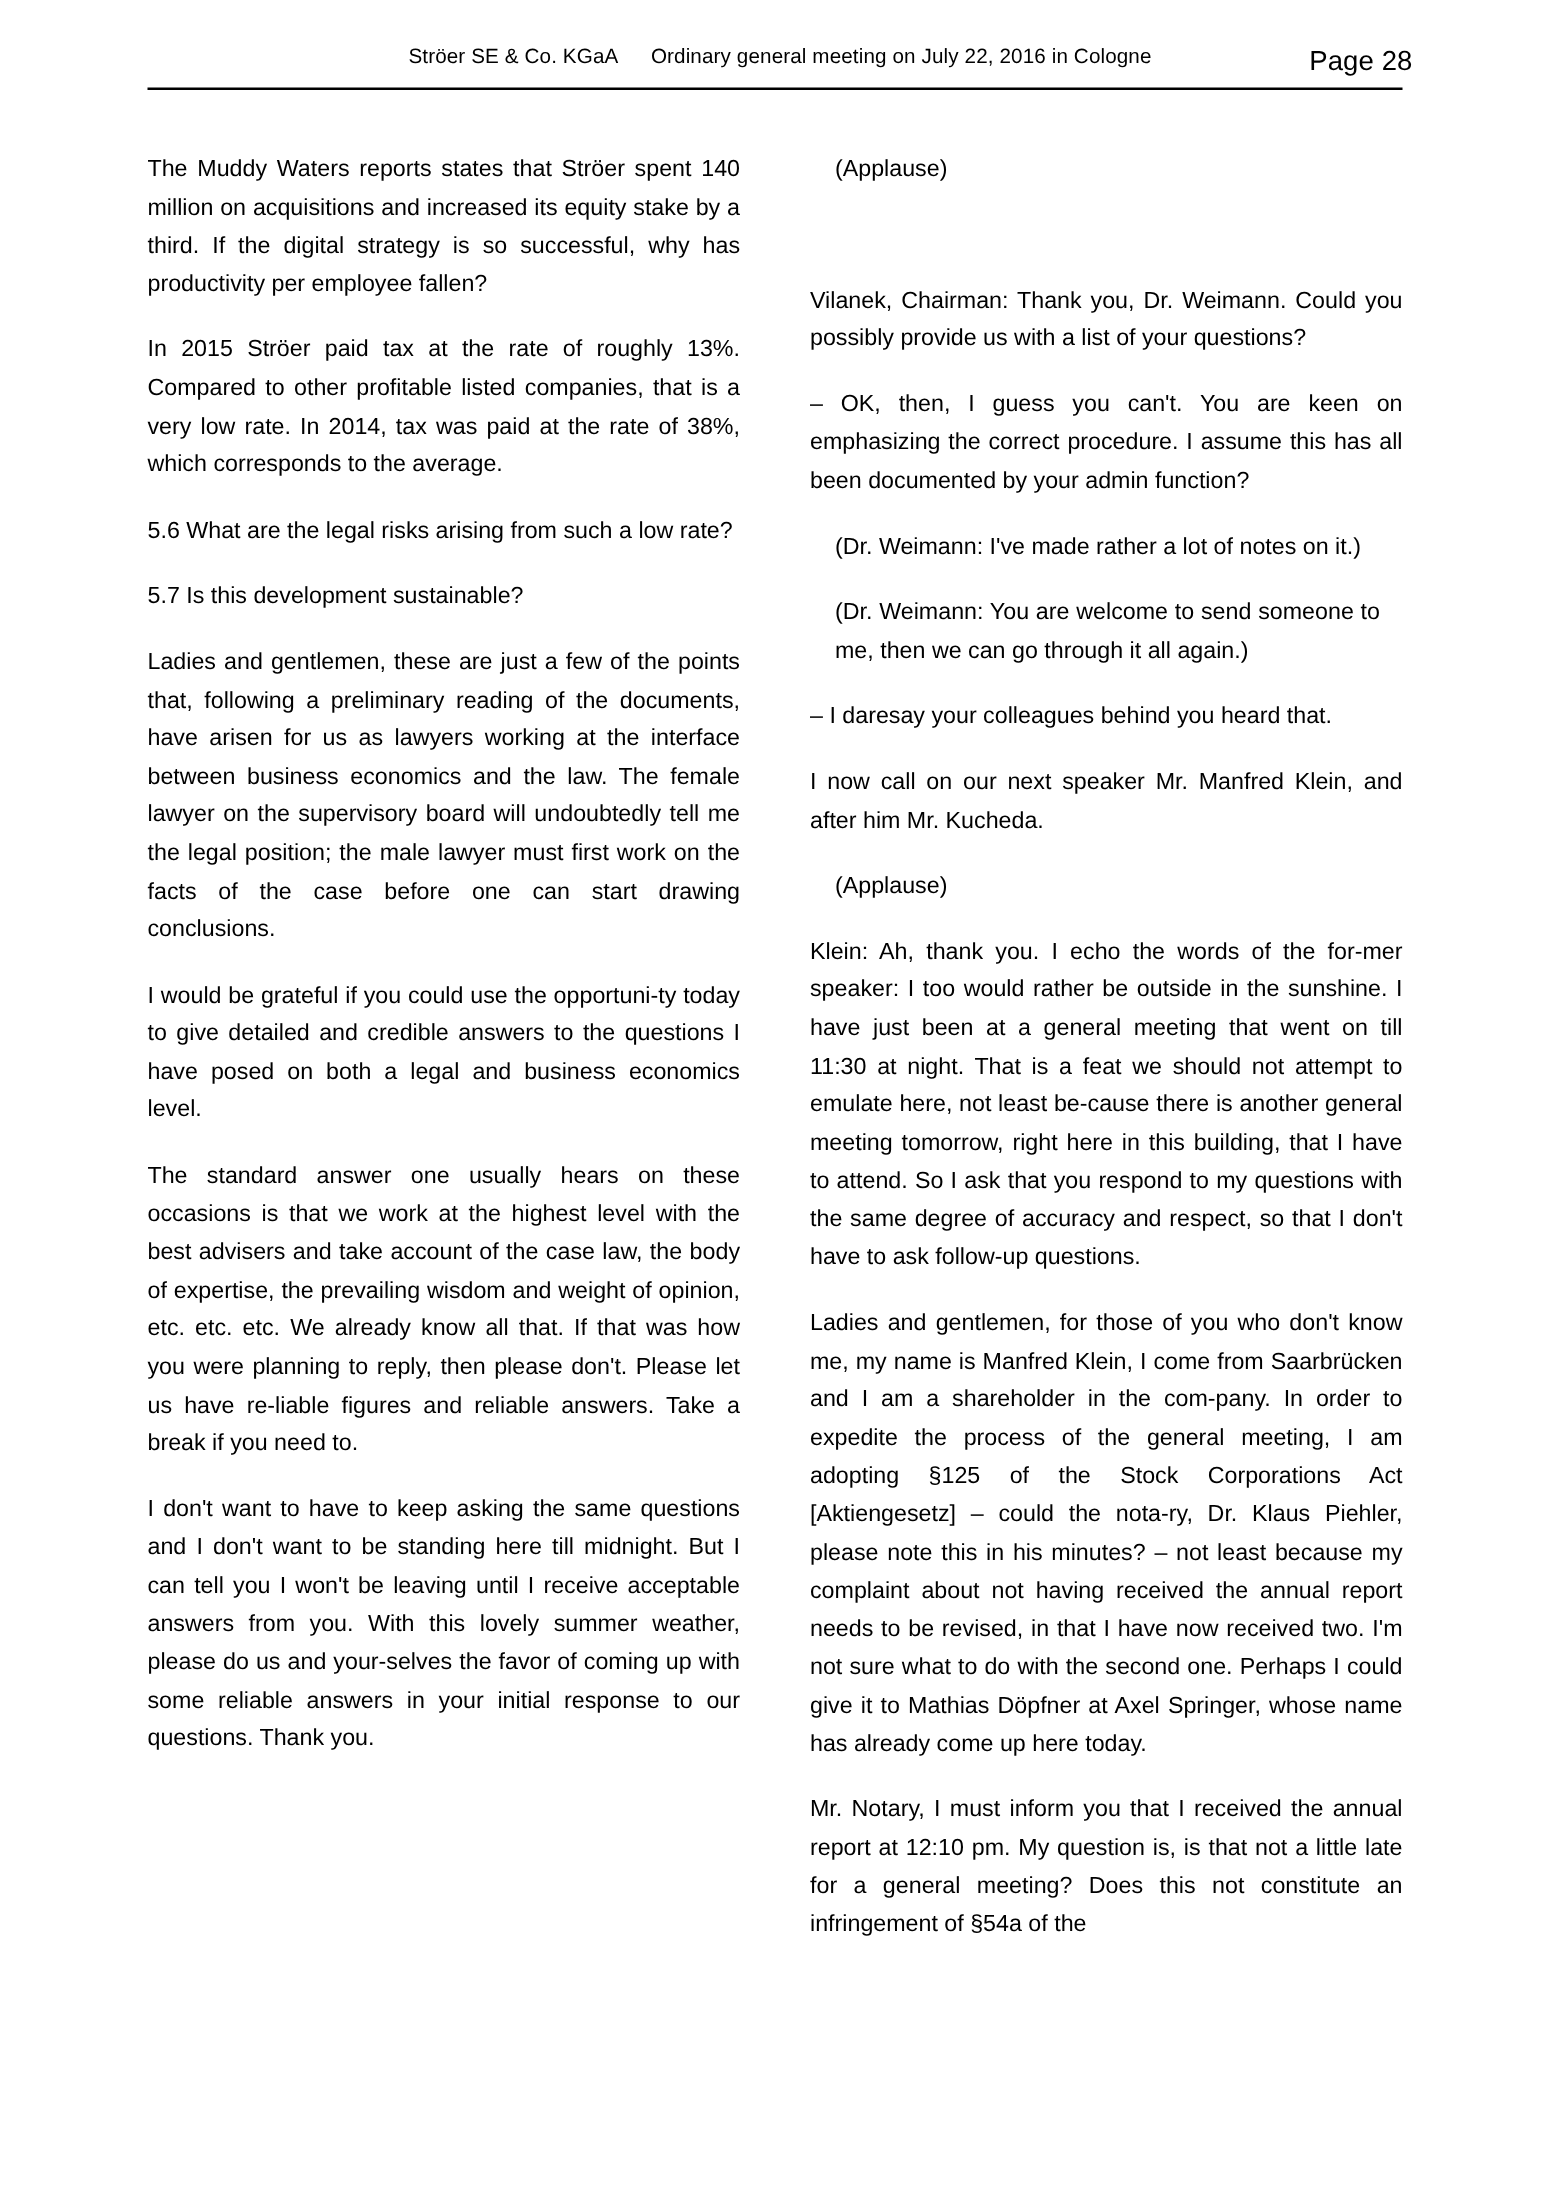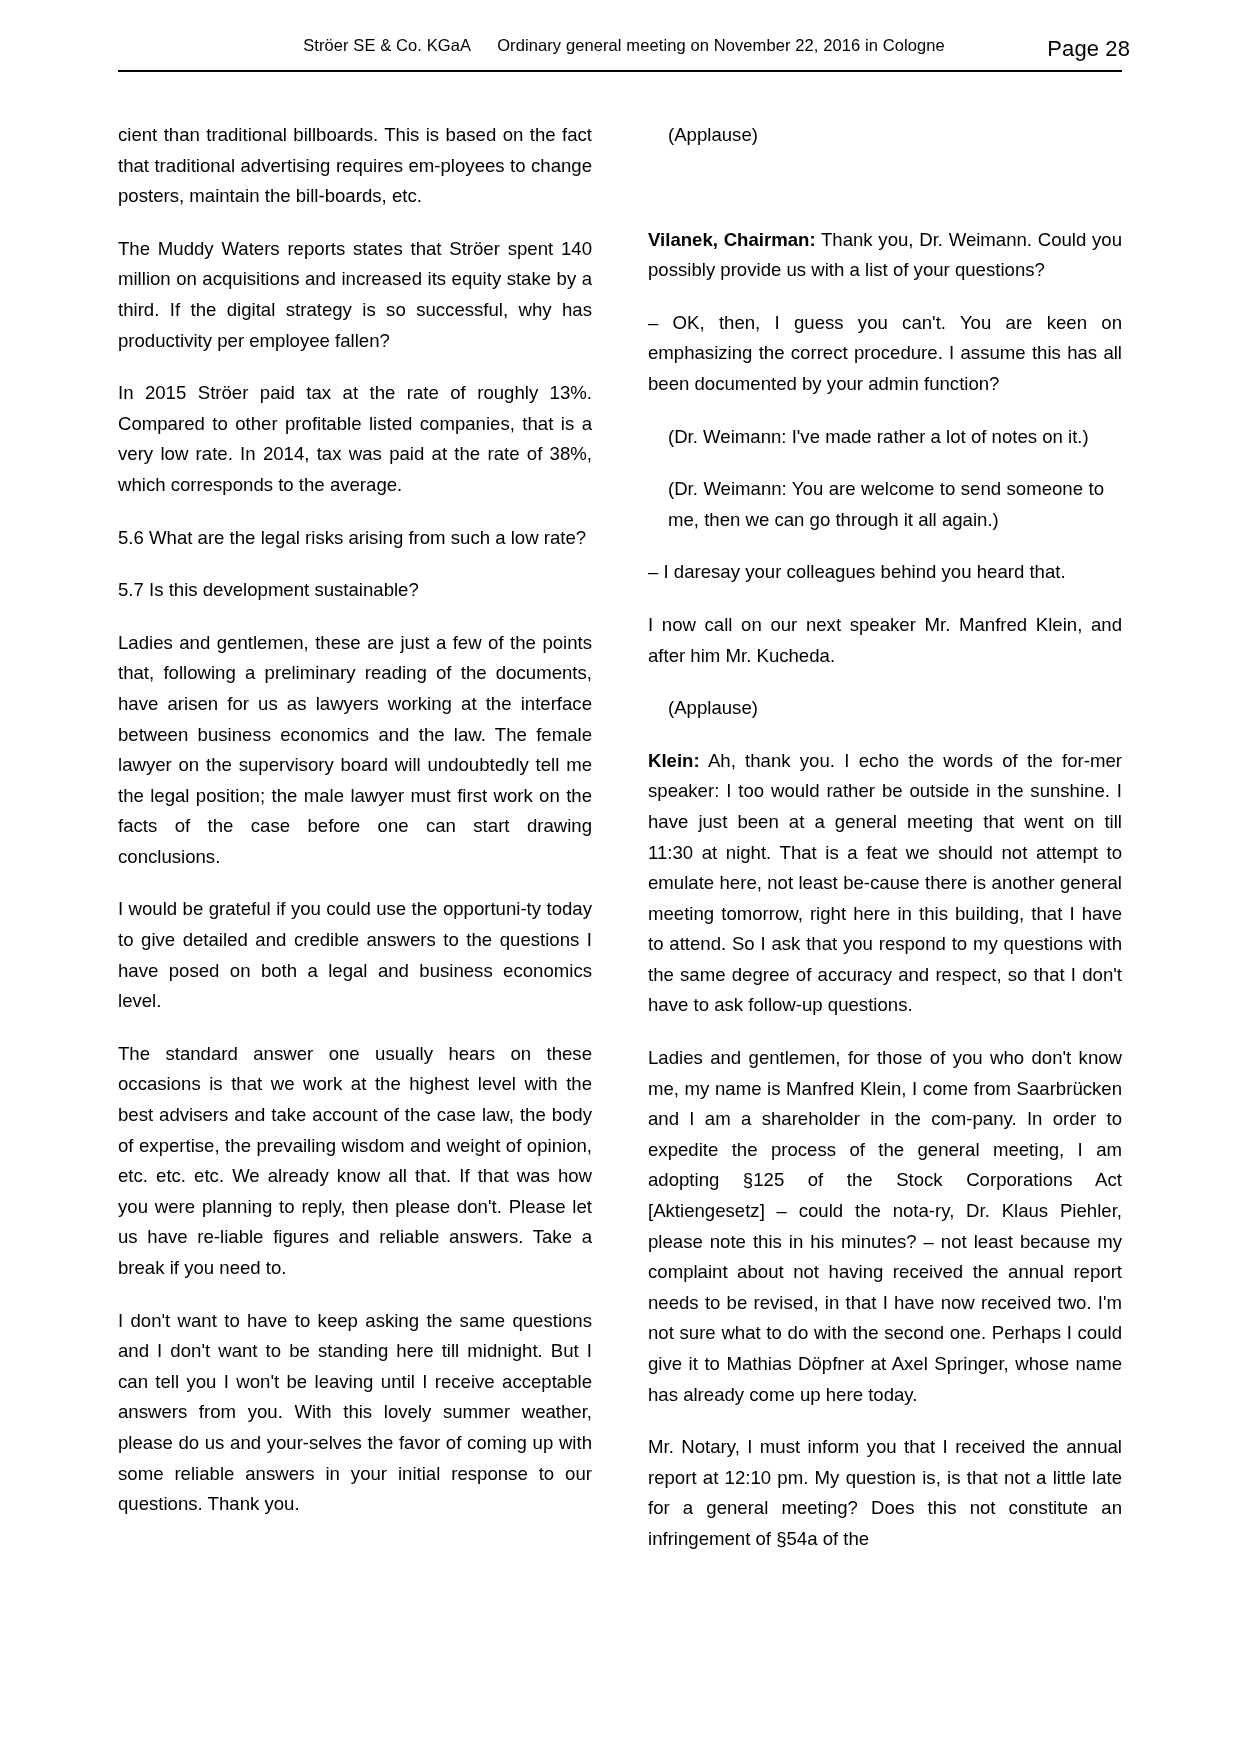--- a/index.html
+++ b/index.html
@@ -74,42 +74,41 @@
     text-justify: inter-word;
     hyphens: manual;
     -webkit-hyphens: manual;
   }
   p.indent {
     margin-left: 20px;
     width: 436px;
   }
   .spacer-lg { height: 52px; }
   b.speaker {
-    font-weight: bold;
+    font-weight: normal;
     margin-top: 32px;
   }
 </style>
 </head>
 <body>
 
 <div class="page">
 
   <div class="header">
     <div class="header-center">
       <span>Ströer SE &amp; Co. KGaA</span>
-      <span>Ordinary general meeting on November 22, 2016 in Cologne</span>
+      <span>Ordinary general meeting on July 22, 2016 in Cologne</span>
     </div>
     <span class="header-page">Page 28</span>
   </div>
   <div class="header-rule"></div>
 
   <div class="columns">
 
     <div class="col">
-      <p class="para">cient than traditional billboards. This is based on the fact that traditional advertising requires em-ployees to change posters, maintain the bill-boards, etc.</p>
       <p class="para">The Muddy Waters reports states that Ströer spent 140 million on acquisitions and increased its equity stake by a third. If the digital strategy is so successful, why has productivity per employee fallen?</p>
       <p class="para">In 2015 Ströer paid tax at the rate of roughly 13%. Compared to other profitable listed companies, that is a very low rate. In 2014, tax was paid at the rate of 38%, which corresponds to the average.</p>
       <p class="para">5.6 What are the legal risks arising from such a low rate?</p>
       <p class="para">5.7 Is this development sustainable?</p>
       <p class="para">Ladies and gentlemen, these are just a few of the points that, following a preliminary reading of the documents, have arisen for us as lawyers working at the interface between business economics and the law. The female lawyer on the supervisory board will undoubtedly tell me the legal position; the male lawyer must first work on the facts of the case before one can start drawing conclusions.</p>
       <p class="para">I would be grateful if you could use the opportuni-ty today to give detailed and credible answers to the questions I have posed on both a legal and business economics level.</p>
       <p class="para">The standard answer one usually hears on these occasions is that we work at the highest level with the best advisers and take account of the case law, the body of expertise, the prevailing wisdom and weight of opinion, etc. etc. etc. We already know all that. If that was how you were planning to reply, then please don't. Please let us have re-liable figures and reliable answers. Take a break if you need to.</p>
       <p class="para">I don't want to have to keep asking the same questions and I don't want to be standing here till midnight. But I can tell you I won't be leaving until I receive acceptable answers from you. With this lovely summer weather, please do us and your-selves the favor of coming up with some reliable answers in your initial response to our questions. Thank you.</p>
     </div>
 

